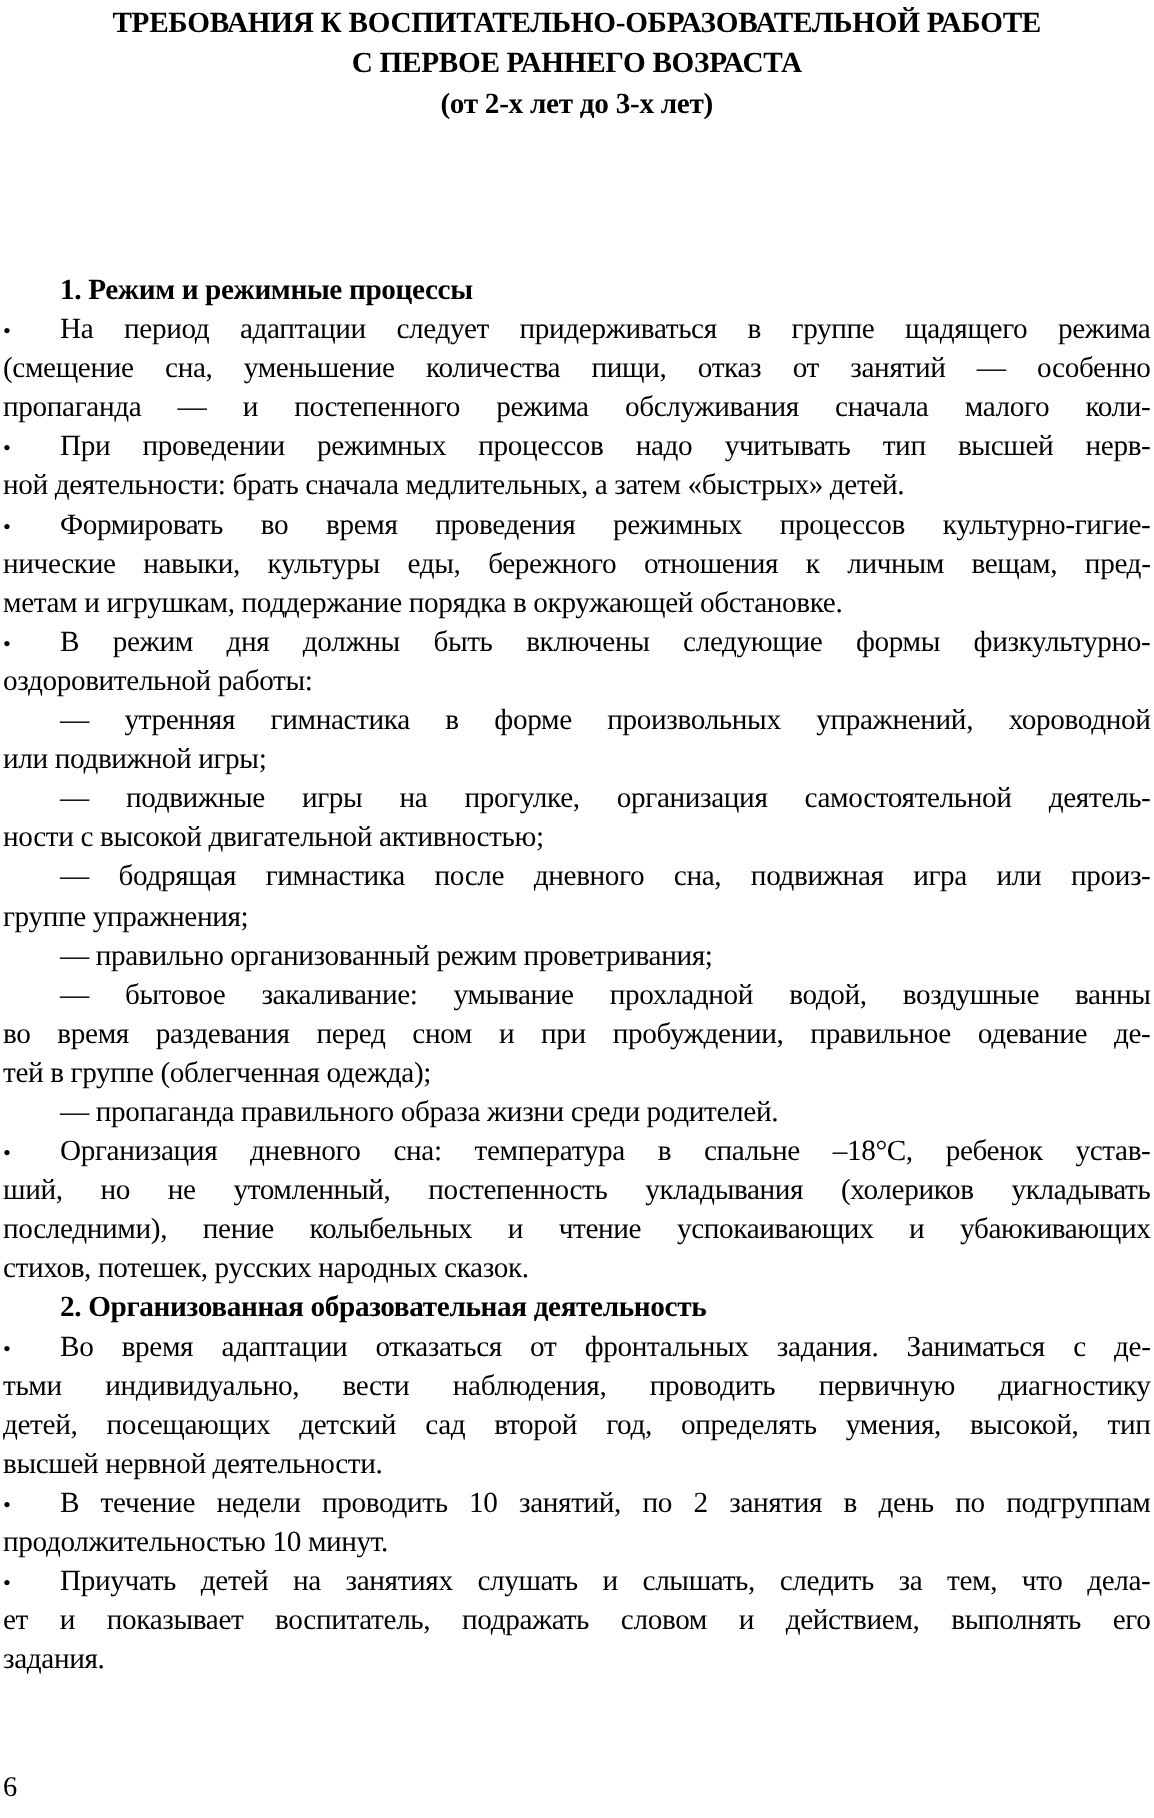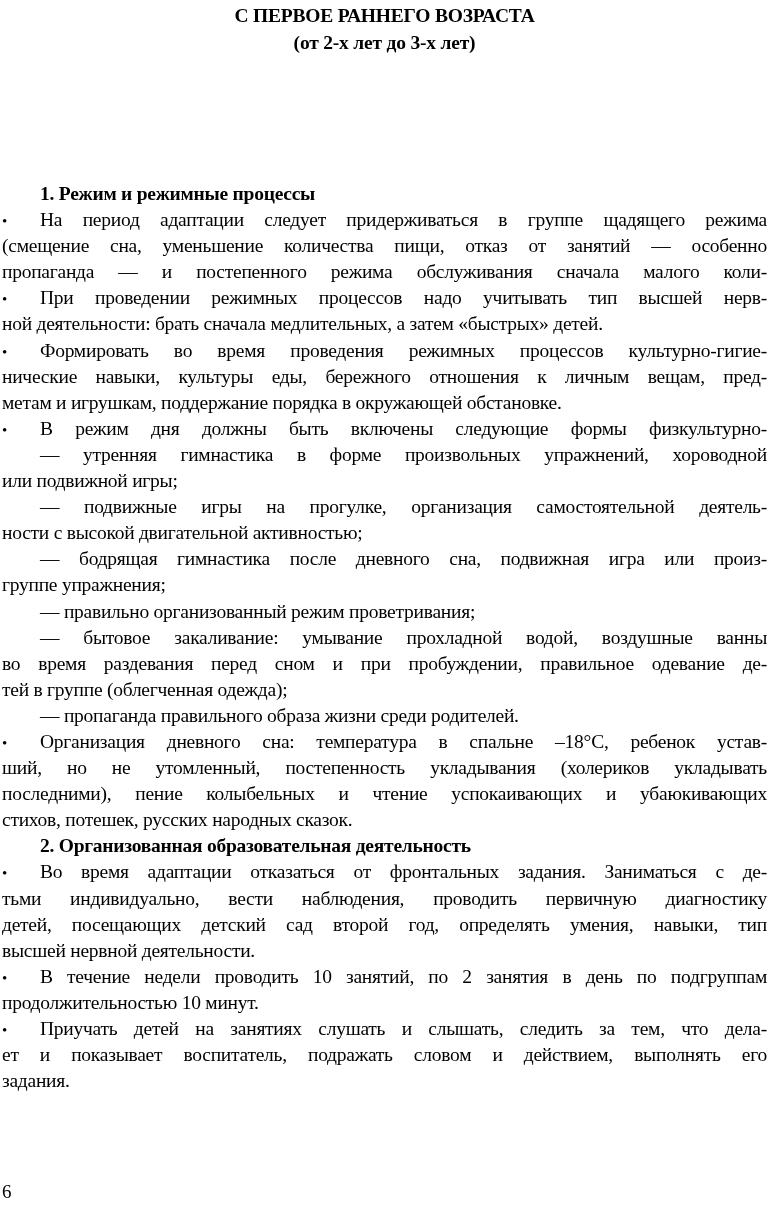--- a/index.html
+++ b/index.html
@@ -34,20 +34,21 @@
   .page-number {
     position: absolute; left: 2px; top: 1180px; font-size: 19px; line-height: 24px;
   }
 </style>
 </head>
 <body>
 
 <div class="page">
 
   <div class="title-block">
+    <span class="title-line">ТРЕБОВАНИЯ К ВОСПИТАТЕЛЬНО-ОБРАЗОВАТЕЛЬНОЙ РАБОТЕ</span>
     <span class="title-line">С ПЕРВОЕ РАННЕГО ВОЗРАСТА</span>
     <span class="title-line">(от 2-х лет до 3-х лет)</span>
   </div>
 
 
   <div class="body-text">
 
     <span class="line heading">1. Режим и режимные процессы</span>
 
     <span class="line"><span class="bullet">•</span><span>На период адаптации следует придерживаться в группе щадящего режима</span></span>
@@ -55,20 +56,21 @@
     <span class="line">пропаганда — и постепенного режима обслуживания сначала малого коли-</span>
 
     <span class="line"><span class="bullet">•</span><span>При проведении режимных процессов надо учитывать тип высшей нерв-</span></span>
     <span class="line last">ной деятельности: брать сначала медлительных, а затем «быстрых» детей.</span>
 
     <span class="line"><span class="bullet">•</span><span>Формировать во время проведения режимных процессов культурно-гигие-</span></span>
     <span class="line">нические навыки, культуры еды, бережного отношения к личным вещам, пред-</span>
     <span class="line last">метам и игрушкам, поддержание порядка в окружающей обстановке.</span>
 
     <span class="line"><span class="bullet">•</span><span>В режим дня должны быть включены следующие формы физкультурно-</span></span>
+    <span class="line last">оздоровительной работы:</span>
 
     <span class="line indent">— утренняя гимнастика в форме произвольных упражнений, хороводной</span>
     <span class="line last">или подвижной игры;</span>
 
     <span class="line indent">— подвижные игры на прогулке, организация самостоятельной деятель-</span>
     <span class="line last">ности с высокой двигательной активностью;</span>
 
     <span class="line indent">— бодрящая гимнастика после дневного сна, подвижная игра или произ-</span>
     <span class="line last">группе упражнения;</span>
 
@@ -82,21 +84,21 @@
 
     <span class="line"><span class="bullet">•</span><span>Организация дневного сна: температура в спальне –18°С, ребенок устав-</span></span>
     <span class="line">ший, но не утомленный, постепенность укладывания (холериков укладывать</span>
     <span class="line">последними), пение колыбельных и чтение успокаивающих и убаюкивающих</span>
     <span class="line last">стихов, потешек, русских народных сказок.</span>
 
     <span class="line heading">2. Организованная образовательная деятельность</span>
 
     <span class="line"><span class="bullet">•</span><span>Во время адаптации отказаться от фронтальных задания. Заниматься с де-</span></span>
     <span class="line">тьми индивидуально, вести наблюдения, проводить первичную диагностику</span>
-    <span class="line">детей, посещающих детский сад второй год, определять умения, навыки, тип</span>
+    <span class="line">детей, посещающих детский сад второй год, определять умения, высокой, тип</span>
     <span class="line last">высшей нервной деятельности.</span>
 
     <span class="line"><span class="bullet">•</span><span>В течение недели проводить 10 занятий, по 2 занятия в день по подгруппам</span></span>
     <span class="line last">продолжительностью 10 минут.</span>
 
     <span class="line"><span class="bullet">•</span><span>Приучать детей на занятиях слушать и слышать, следить за тем, что дела-</span></span>
     <span class="line">ет и показывает воспитатель, подражать словом и действием, выполнять его</span>
     <span class="line last">задания.</span>
 
   </div>

